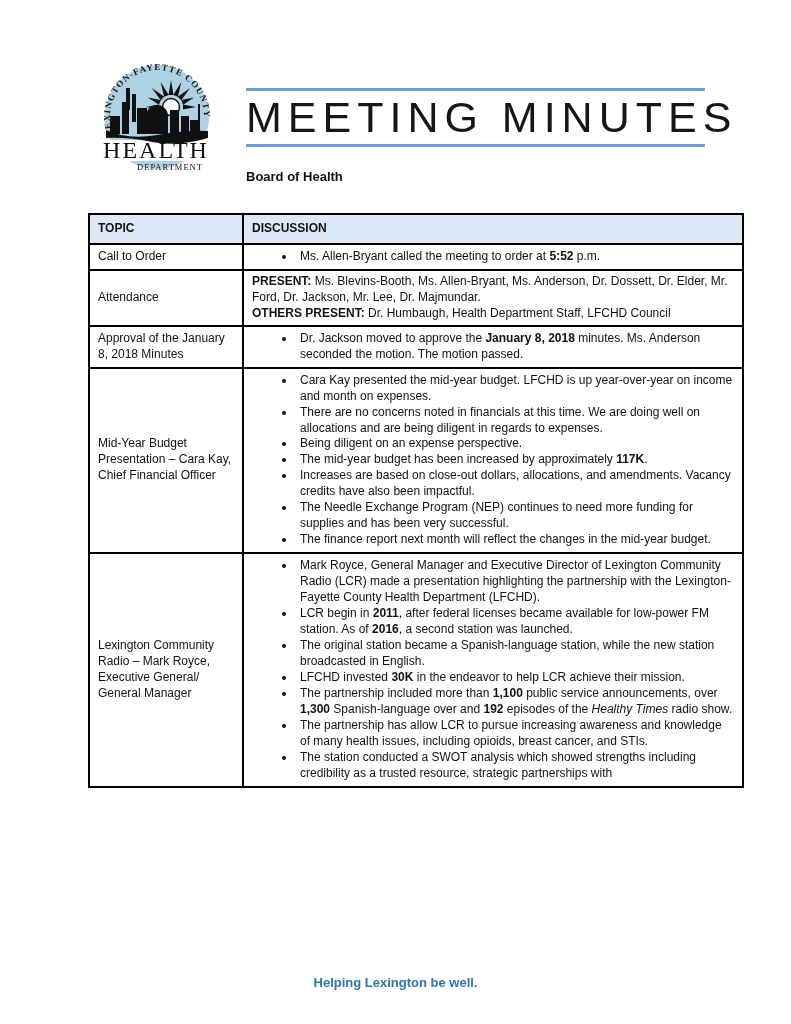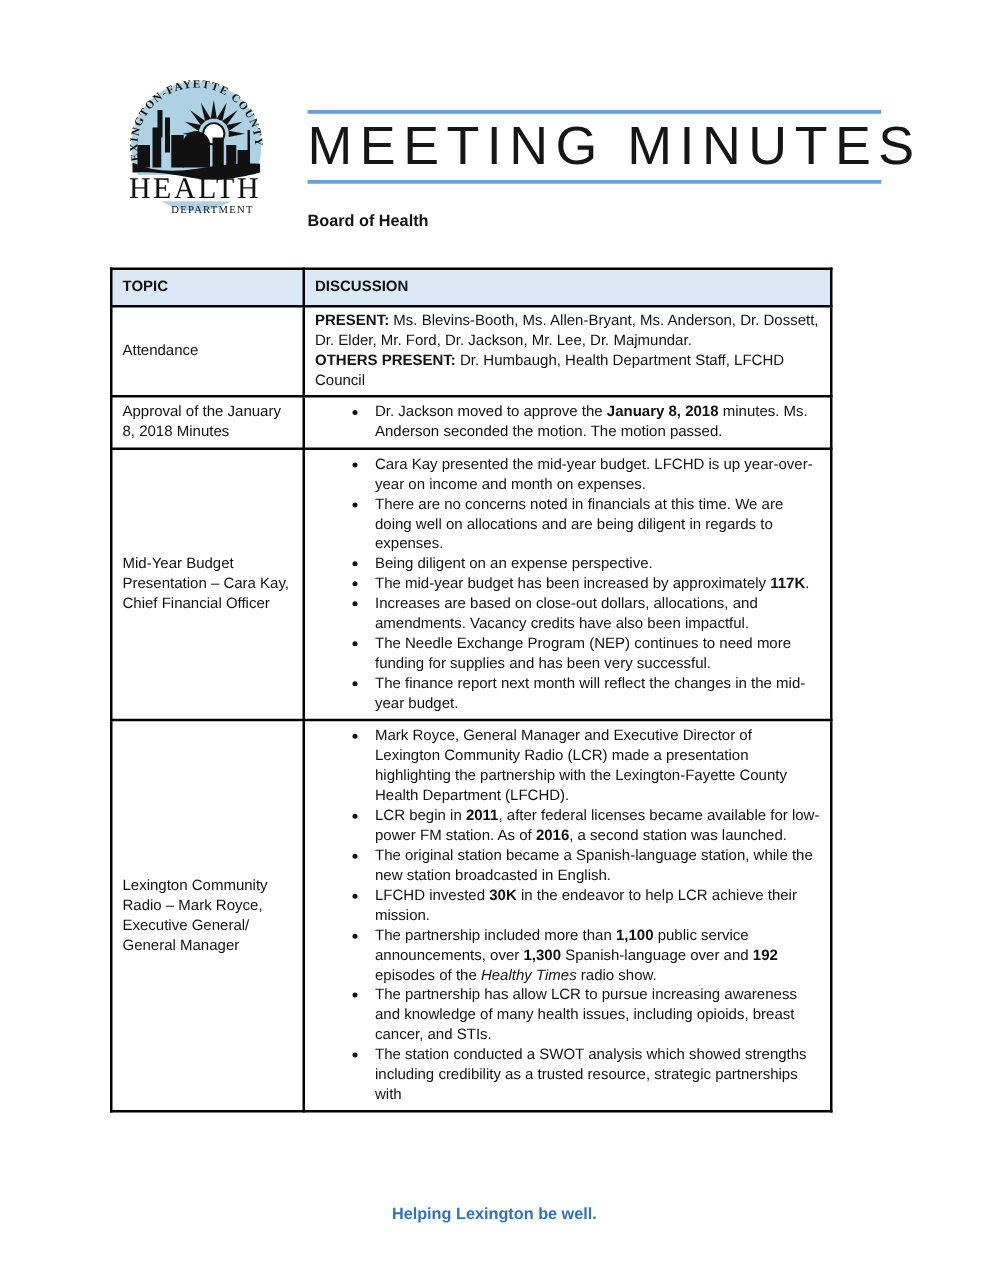--- a/index.html
+++ b/index.html
@@ -22,38 +22,38 @@
   .title-area{flex:1;padding-top:28px;min-width:0;}
   .rule{height:3px;background:var(--line-blue);}
   .doc-title{
     margin:2px 0;font-weight:400;font-size:43px;letter-spacing:6px;
     text-align:right;white-space:nowrap;color:#161616;
     font-family:"Liberation Sans",sans-serif;
   }
   .meta{margin-top:20px;text-align:left;font-weight:700;font-size:13px;line-height:1.5;}
   
   table.minutes{
-    border-collapse:collapse;margin:14px 0 0 88px;width:578px;
+    border-collapse:collapse;margin:14px 0 0 88px;width:656px;
     font-size:12px;line-height:1.33;table-layout:fixed;
   }
   table.minutes th,table.minutes td{border:2px solid #000;}
   table.minutes th{
     background:var(--hdr-bg);text-align:left;padding:6px 8px;font-size:12px;
   }
   th.col-topic{width:154px;}
   td.topic-cell{vertical-align:middle;padding:4px 8px;}
   td.discussion-cell{vertical-align:middle;padding:3px 8px 3px 8px;}
   .discussion-cell ul{margin:1px 0;padding-left:44px;}
   .discussion-cell li{padding-left:4px;margin:0;}
   .plain-para{margin:0;}
   .b{font-weight:700;}
   .i{font-style:italic;}
   
   .footer{
-    position:absolute;left:0;right:0;bottom:46px;text-align:center;
+    position:absolute;left:0;right:0;bottom:34px;text-align:center;
     font-weight:700;font-size:13px;color:var(--footer-blue);
   }
   
   .logo-serif{font-family:"Liberation Serif",serif;}
 </style>
 </head>
 <body>
 
 <div class="header">
   <div class="logo-box">
@@ -112,20 +112,28 @@
 
 <table class="minutes">
   <thead>
     <tr>
       <th class="col-topic">TOPIC</th>
       <th>DISCUSSION</th>
     </tr>
   </thead>
   <tbody>
       <tr>
+        <td class="topic-cell">Call to Order</td>
+        <td class="discussion-cell">
+          <ul>
+            <li><span>Ms. Allen-Bryant called the meeting to order at </span><span class="b">5:52</span><span> p.m.</span></li>
+          </ul>
+        </td>
+      </tr>
+      <tr>
         <td class="topic-cell">Attendance</td>
         <td class="discussion-cell">
           <p class="plain-para"><span class="b">PRESENT:</span><span> Ms. Blevins-Booth, Ms. Allen-Bryant, Ms. Anderson, Dr. Dossett, Dr. Elder, Mr. Ford, Dr. Jackson, Mr. Lee, Dr. Majmundar.</span></p>
           <p class="plain-para"><span class="b">OTHERS PRESENT:</span><span> Dr. Humbaugh, Health Department Staff, LFCHD Council</span></p>
         </td>
       </tr>
       <tr>
         <td class="topic-cell">Approval of the January 8, 2018 Minutes</td>
         <td class="discussion-cell">
           <ul>

